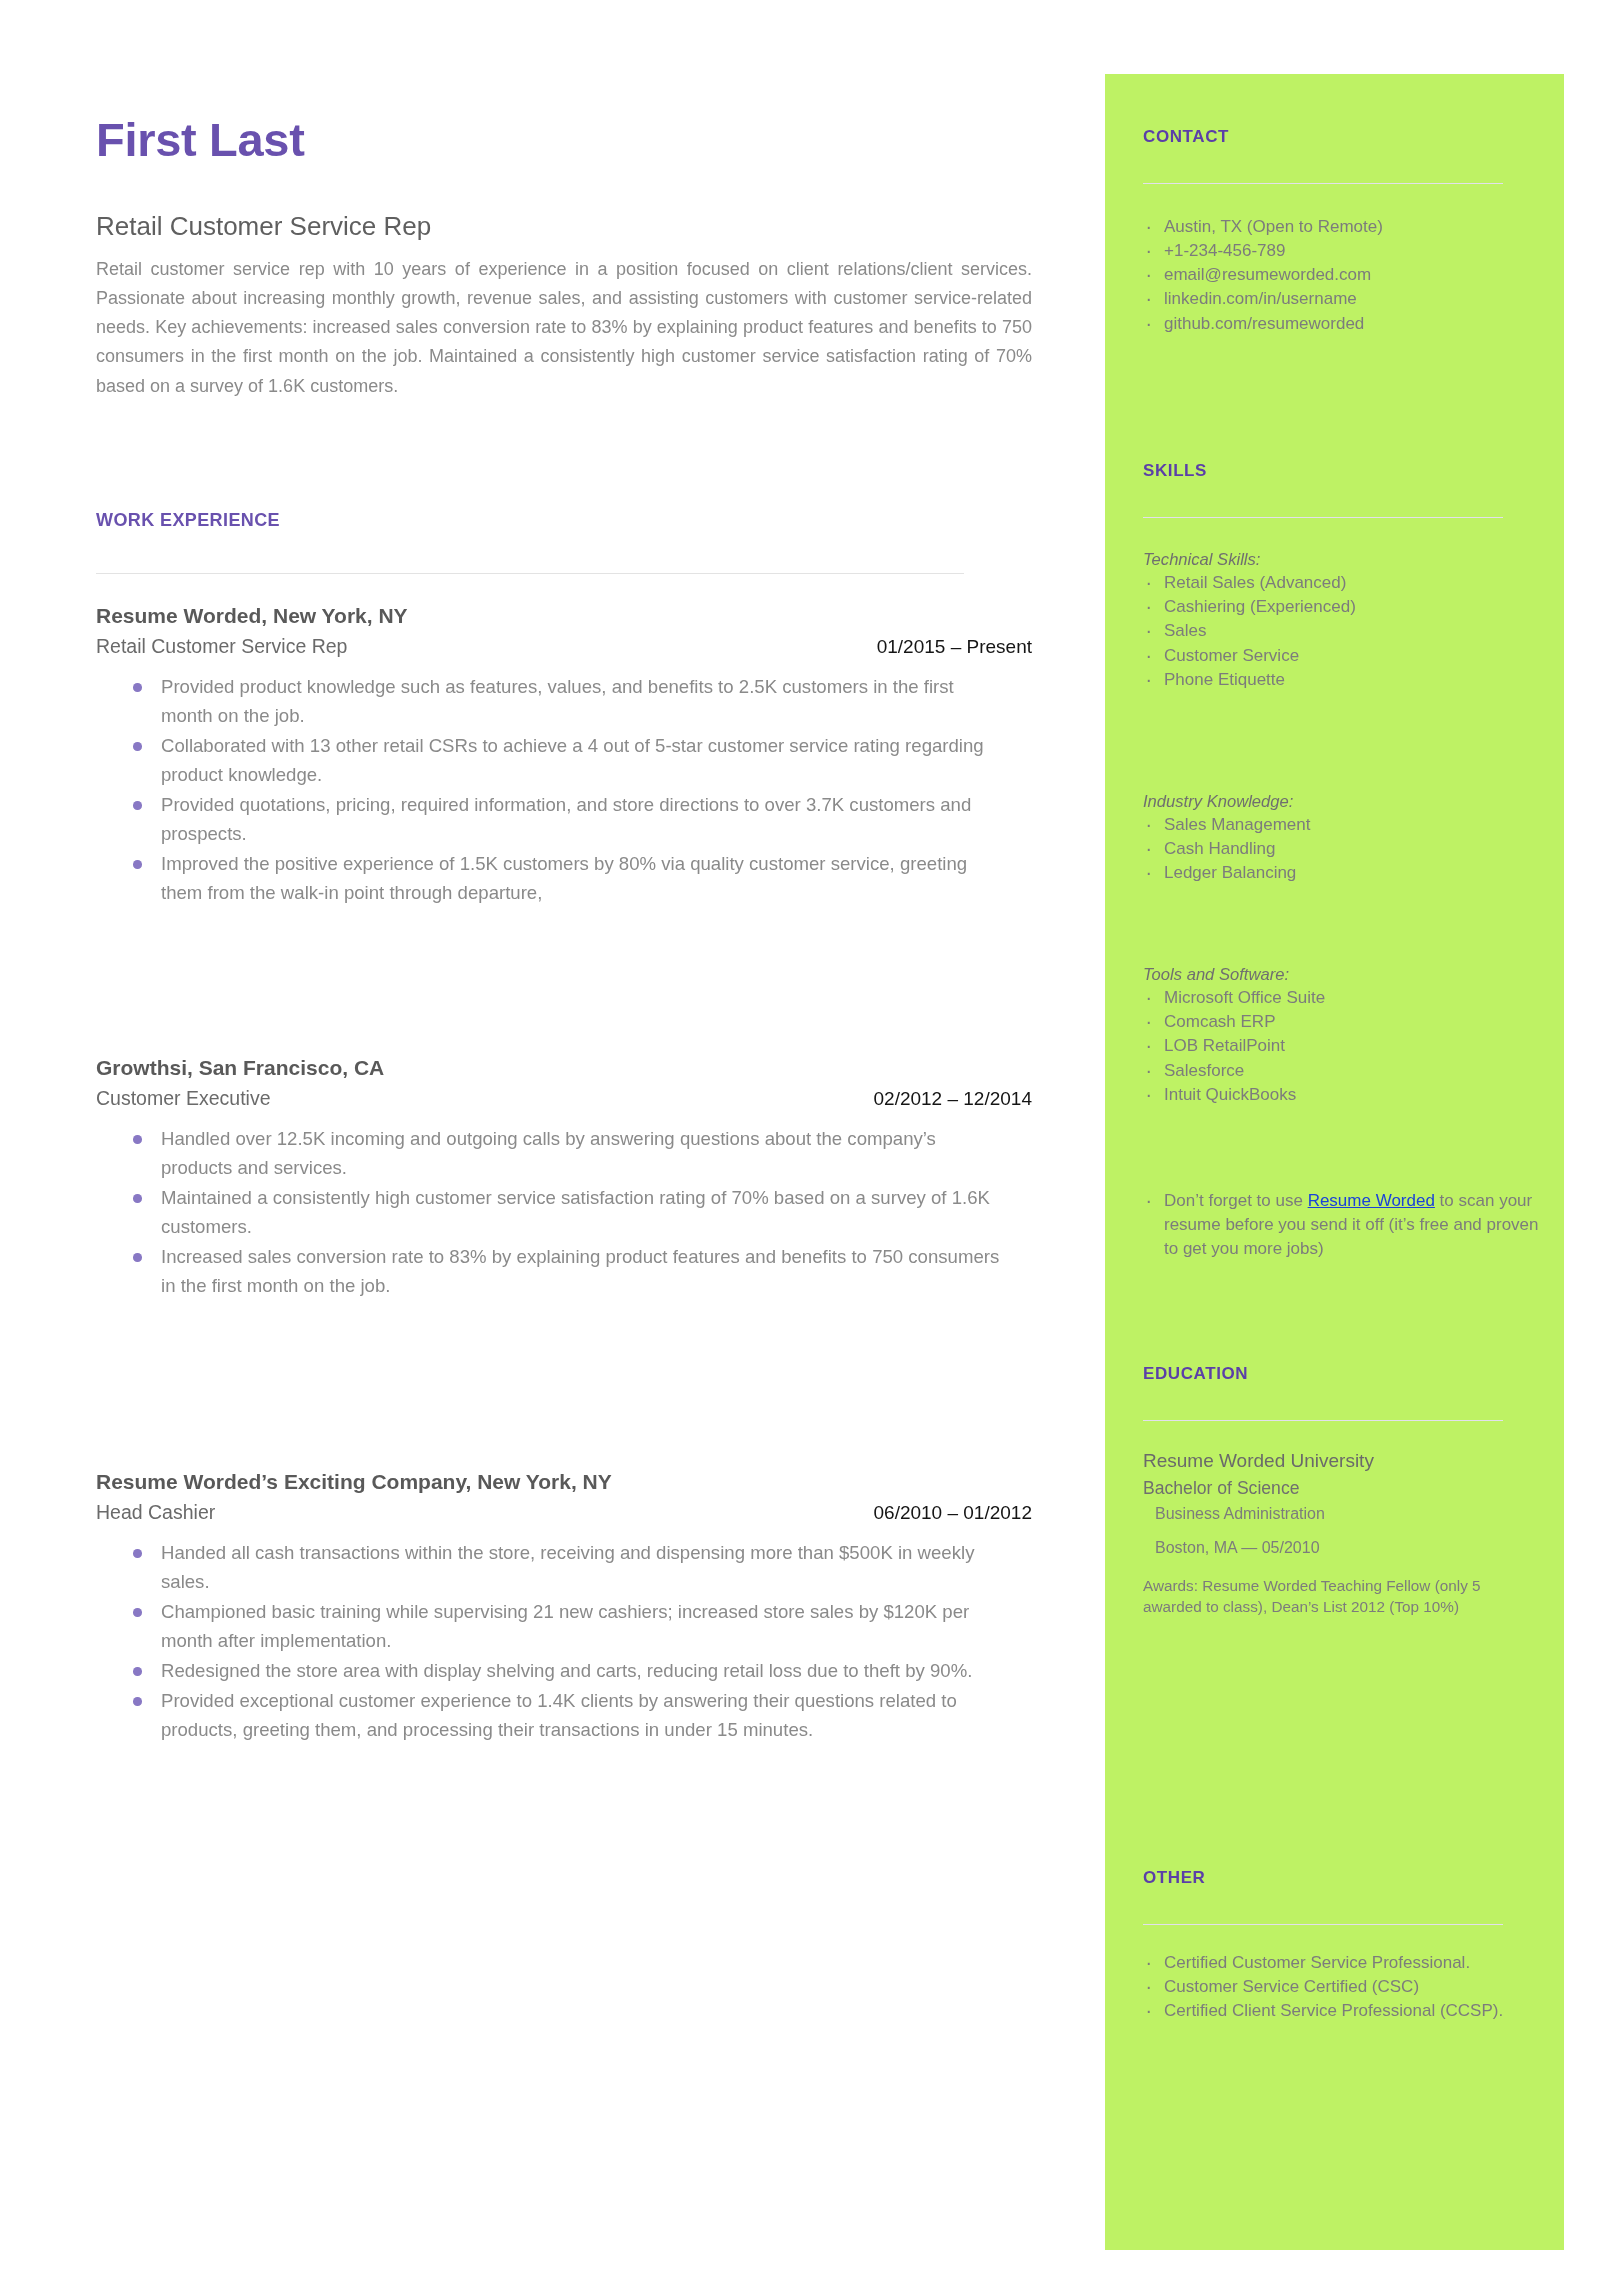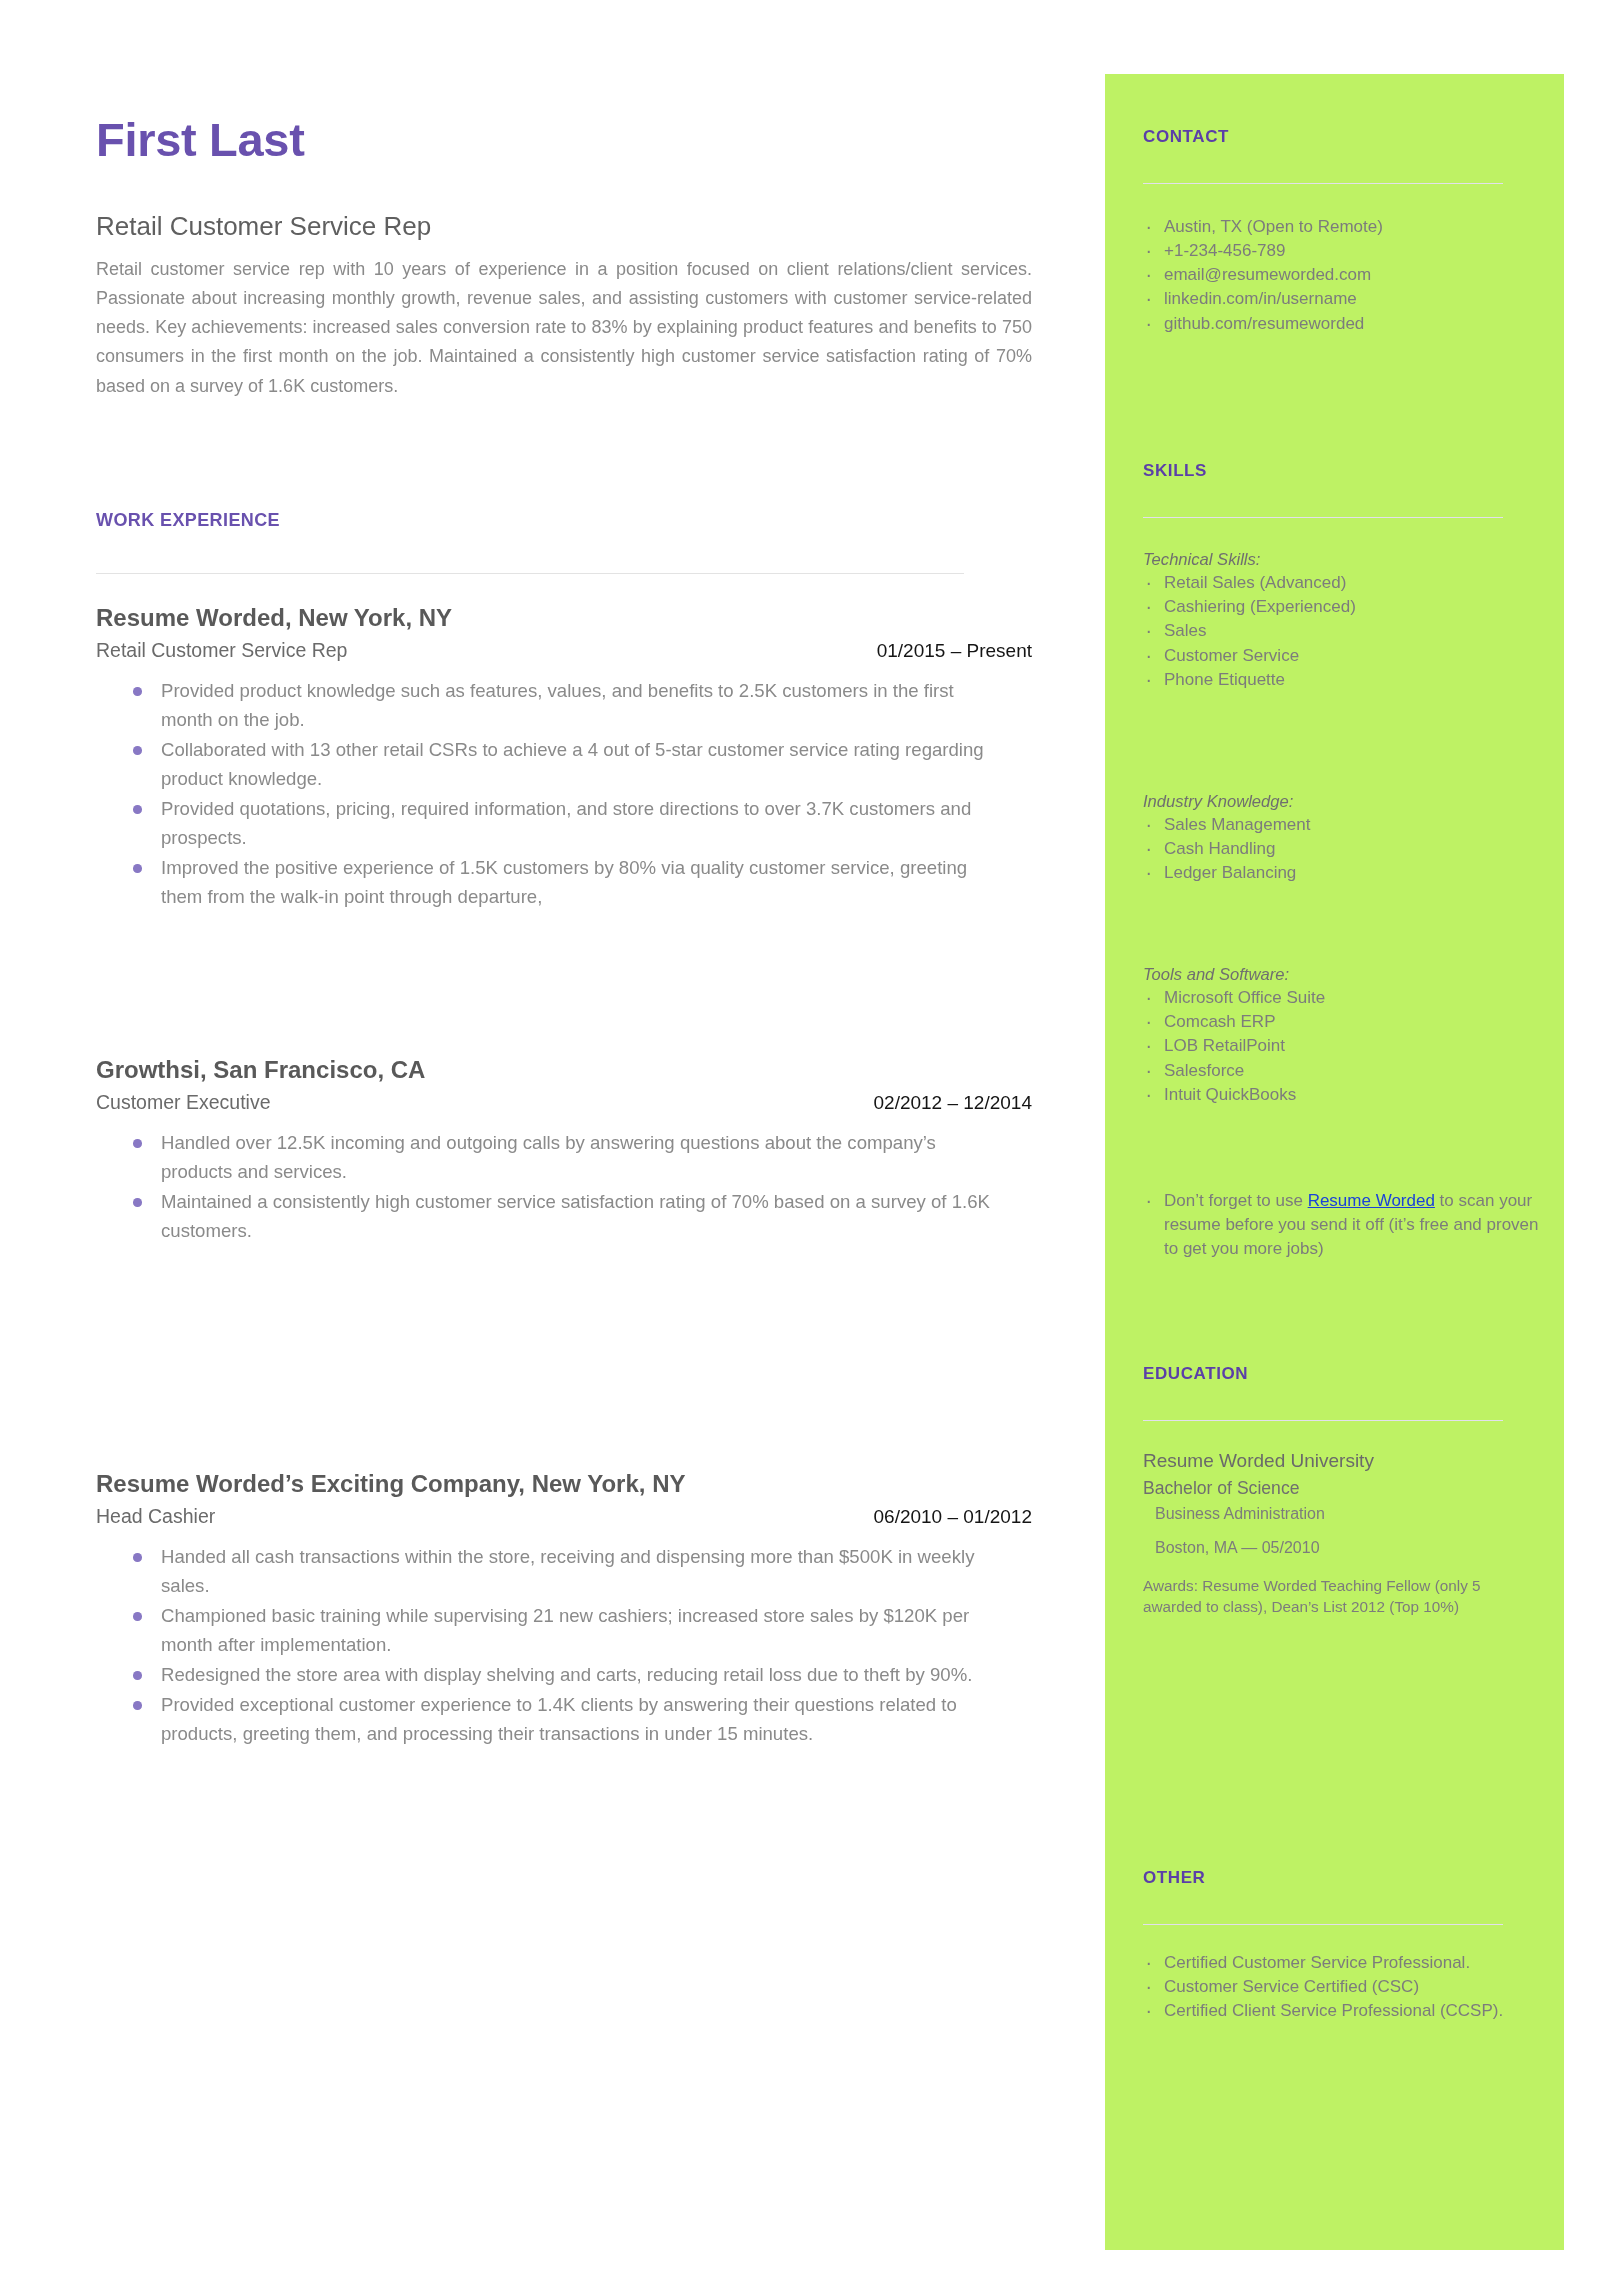--- a/index.html
+++ b/index.html
@@ -88,21 +88,21 @@
   .sec-rule {
     border: 0;
     border-top: 1.3px solid #e3e3e3;
     margin: 0;
     width: 100%;
   }
 
   
   .company {
     color: #595959;
-    font-size: 24px;
+    font-size: 21px;
     font-weight: bold;
     margin: 0;
   }
   .jobline {
     display: flex;
     justify-content: space-between;
     align-items: baseline;
     width: 100%;
     margin: 0;
   }
@@ -263,20 +263,21 @@
 
     <div style="position:absolute; left:0; top:1056px; width:936px;">
       <div class="company">Growthsi, San Francisco, CA</div>
       <div class="jobline" style="margin-top:6.5px; width:936px;">
         <span class="jobtitle">Customer Executive</span>
         <span class="jobdate">02/2012 – 12/2014</span>
       </div>
       <ul class="bullets" style="margin-top:15.6px;">
         <li>Handled over 12.5K incoming and outgoing calls by answering questions about the company’s products and services.</li>
         <li>Maintained a consistently high customer service satisfaction rating of 70% based on a survey of 1.6K customers.</li>
+        <li>Increased sales conversion rate to 83% by explaining product features and benefits to 750 consumers in the first month on the job.</li>
       </ul>
     </div>
 
     <div style="position:absolute; left:0; top:1470px; width:936px;">
       <div class="company">Resume Worded’s Exciting Company, New York, NY</div>
       <div class="jobline" style="margin-top:6.5px; width:936px;">
         <span class="jobtitle">Head Cashier</span>
         <span class="jobdate">06/2010 – 01/2012</span>
       </div>
       <ul class="bullets" style="margin-top:15.6px;">

